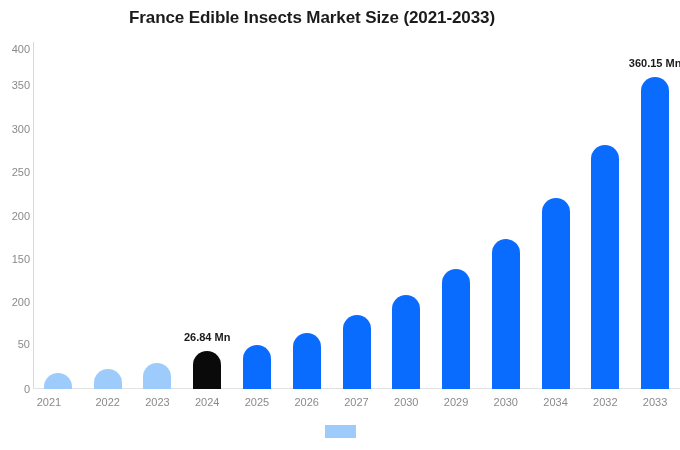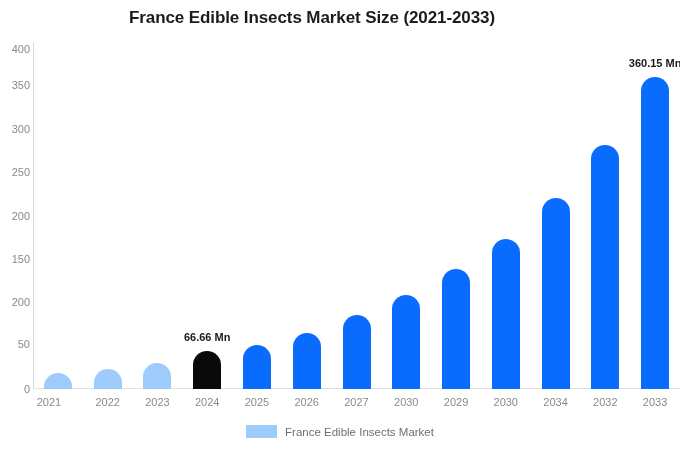--- a/index.html
+++ b/index.html
@@ -154,28 +154,27 @@
       <div class="bar" title="2028: 108" style="left: 359.269px; width: 28px; height: 93.69px; background: rgb(10, 107, 255);"></div>
       <div class="bar" title="2029: 138" style="left: 409.038px; width: 28px; height: 119.715px; background: rgb(10, 107, 255);"></div>
       <div class="bar" title="2030: 173" style="left: 458.808px; width: 28px; height: 150.077px; background: rgb(10, 107, 255);"></div>
       <div class="bar" title="2031: 220" style="left: 508.577px; width: 28px; height: 190.85px; background: rgb(10, 107, 255);"></div>
       <div class="bar" title="2032: 281" style="left: 558.346px; width: 28px; height: 243.767px; background: rgb(10, 107, 255);"></div>
       <div class="bar" title="2033: 360.15" style="left: 608.115px; width: 28px; height: 312.43px; background: rgb(10, 107, 255);"></div>
     </div>
 
   <div id="legend">
     <span id="legend-swatch"></span>
-    <span id="legend-label">France Edible Insects Market</span>
   </div>
 
 <div class="x-tick-label" style="left: 26px;">2021</div>
     <div class="x-tick-label" style="left: 84.6538px;">2022</div>
     <div class="x-tick-label" style="left: 134.423px;">2023</div>
     <div class="x-tick-label" style="left: 184.192px;">2024</div>
-    <div class="bar-value-label" style="left: 167.192px; top: 331.307px; width: 80px;">66.66 Mn</div>
+    <div class="bar-value-label" style="left: 167.192px; top: 331.307px; width: 80px;">26.84 Mn</div>
     <div class="x-tick-label" style="left: 233.962px;">2025</div>
     <div class="x-tick-label" style="left: 283.731px;">2026</div>
     <div class="x-tick-label" style="left: 333.5px;">2027</div>
     <div class="x-tick-label" style="left: 383.269px;">2030</div>
     <div class="x-tick-label" style="left: 433.038px;">2029</div>
     <div class="x-tick-label" style="left: 472px; text-align: right;">2030</div>
     <div class="x-tick-label" style="left: 532.577px;">2034</div>
     <div class="x-tick-label" style="left: 582.346px;">2032</div>
     <div class="x-tick-label" style="left: 632.115px;">2033</div>
     <div class="bar-value-label" style="left: 615.115px; top: 56.5699px; width: 80px;">360.15 Mn</div>

